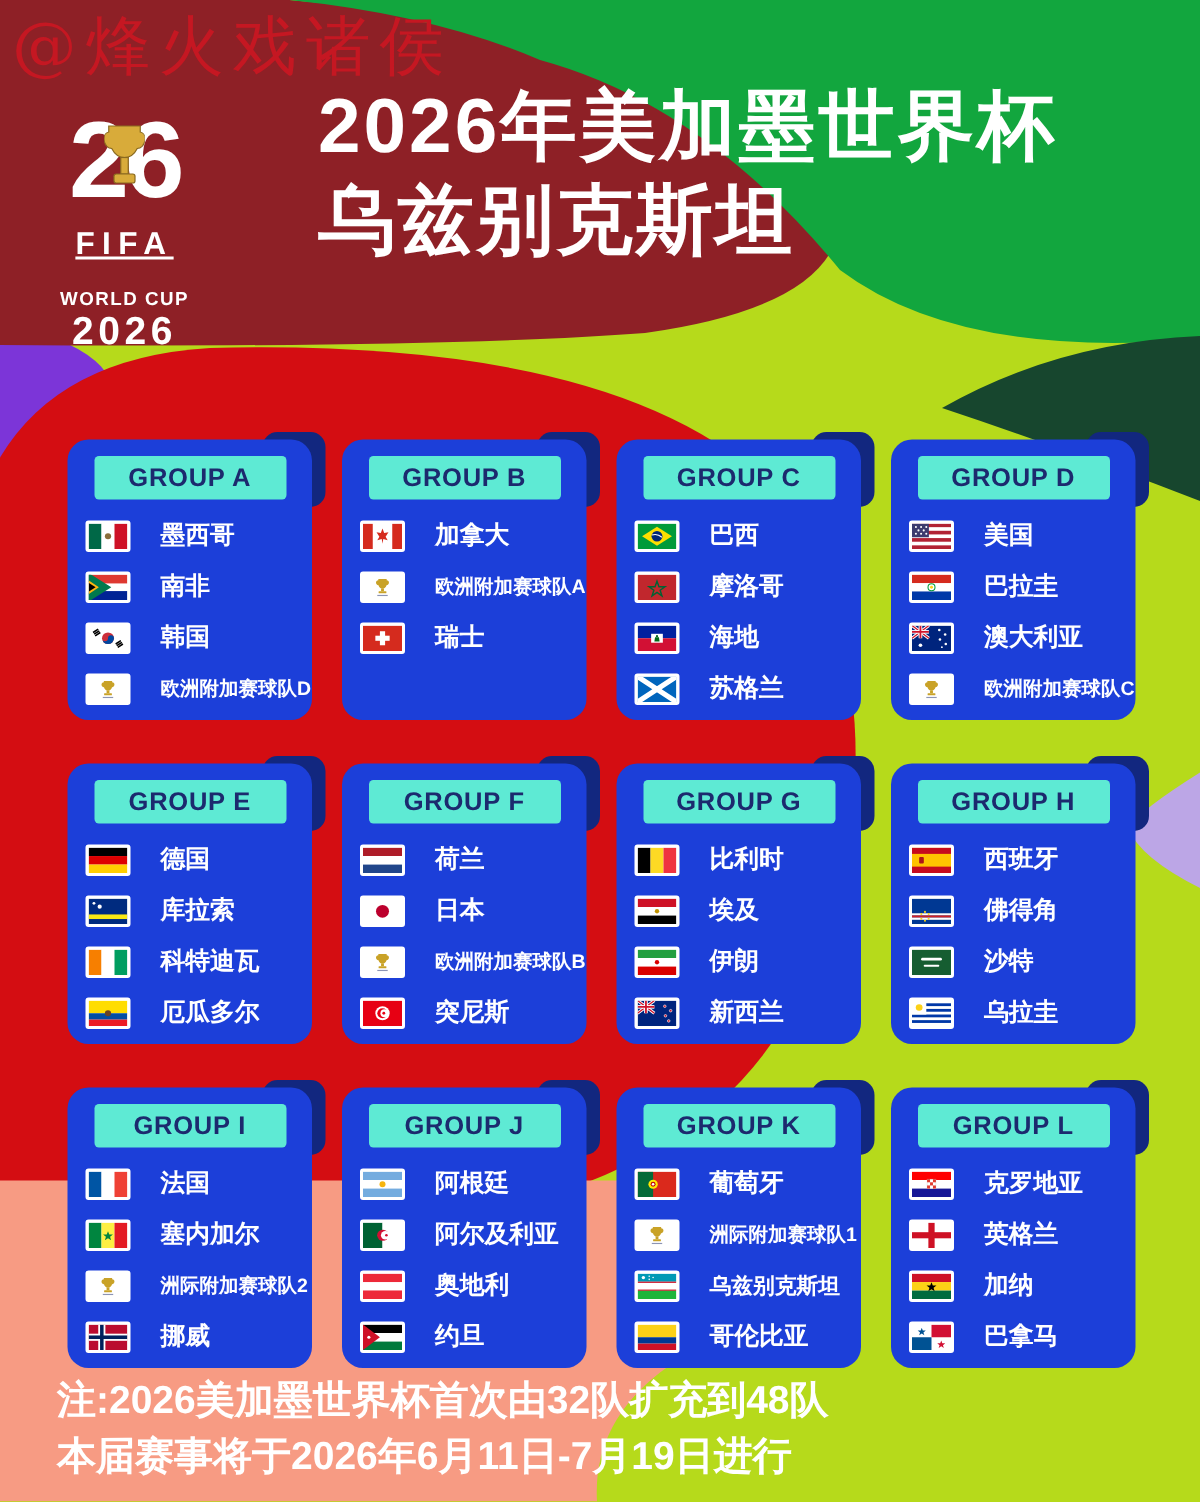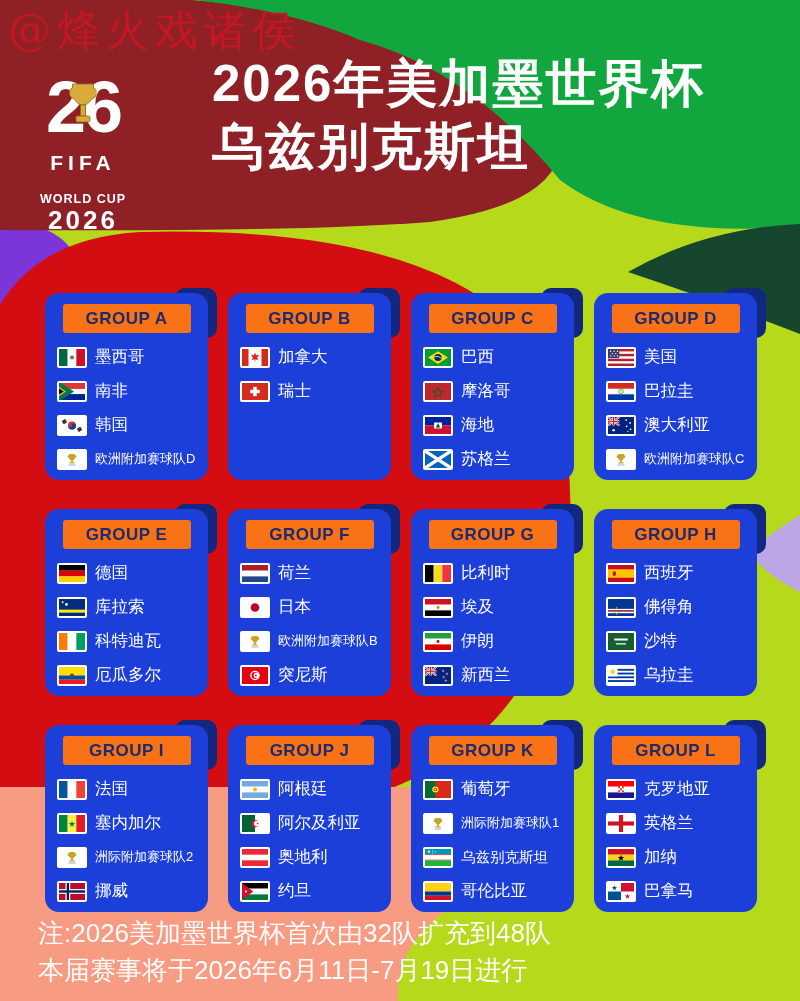--- a/index.html
+++ b/index.html
@@ -12,49 +12,49 @@
   .watermark{
     position:absolute;left:8px;top:2px;z-index:5;
     font-family:"DejaVu Serif",serif;
     font-size:43px;color:#c51722;letter-spacing:6px;white-space:nowrap;
   }
   
   .logo{position:absolute;left:30px;top:56px;width:106px;text-align:center;color:#fff;z-index:4;}
   .l26wrap{position:relative;height:82px;margin-top:11px;}
   .l26{font-size:72px;font-weight:900;line-height:80px;letter-spacing:-3px;}
   .ltrophy{position:absolute;left:50%;top:16px;transform:translateX(-50%);}
-  .lfifa{font-size:21px;font-weight:800;letter-spacing:5px;margin-top:2px;}
+  .lfifa{font-size:21px;font-weight:800;letter-spacing:5px;margin-top:2px;text-decoration:underline;}
   .lwc{font-size:12.5px;font-weight:800;letter-spacing:1px;margin-top:17px;}
   .lyear{font-size:26px;font-weight:900;letter-spacing:3px;line-height:28px;}
   
   .title{position:absolute;left:212px;top:52px;z-index:4;color:#fff;
     font-weight:900;font-size:51px;line-height:63px;letter-spacing:2px;white-space:nowrap;}
   
   .grid{
     position:absolute;left:45px;top:293px;width:712px;height:619px;z-index:1;
     display:grid;grid-template-columns:repeat(4,163px);grid-template-rows:repeat(3,187px);
     column-gap:20px;row-gap:29px;
   }
   .card{position:relative;background:#1c3fd9;border-radius:14px;}
   .card::before{content:'';position:absolute;top:-5px;right:-9px;width:42px;height:50px;
     background:#12277f;border-radius:10px;z-index:-1;}
   .chip{margin:11px auto 0;width:128px;height:29px;line-height:29px;border-radius:3px;
-    background:#f97316;color:#1c2a6e;font-weight:800;font-size:17px;text-align:center;
+    background:#5eead4;color:#1c2a6e;font-weight:800;font-size:17px;text-align:center;
     letter-spacing:0.5px;}
   .teams{margin-top:7px;}
   .team{display:flex;align-items:center;height:34px;padding-left:12px;}
   .flag{width:26px;height:17px;border:2px solid #fff;border-radius:2px;flex-shrink:0;
     display:block;overflow:hidden;background:#fff;}
   .flag svg{display:block;}
-  .tname{margin-left:8px;color:#fff;font-weight:400;font-size:16.5px;white-space:nowrap;}
+  .tname{margin-left:20px;color:#fff;font-weight:700;font-size:16.5px;white-space:nowrap;}
   .tname.mid{font-size:14.5px;}
   .tname.small{font-size:13px;}
   
   .footer{position:absolute;left:38px;top:915px;z-index:3;color:#fff;
-    font-weight:400;font-size:26px;line-height:37px;white-space:nowrap;}
+    font-weight:700;font-size:26px;line-height:37px;white-space:nowrap;}
 </style>
 </head>
 <body>
 
 <svg class="bg" width="800" height="1001" viewBox="0 0 800 1001" aria-hidden="true">
   <rect width="800" height="1001" fill="#b6da1b"></rect>
   <ellipse cx="-25" cy="262" rx="100" ry="46" fill="#7c35d8"></ellipse>
   <path d="M0,305 Q40,238 140,232 Q420,225 520,330 Q575,420 570,520 Q560,690 440,765 Q330,828 180,812 Q70,800 0,790 Z" fill="#d40d12"></path>
   <path d="M0,787 L498,787 Q520,860 440,915 Q395,950 398,1001 L0,1001 Z" fill="#f79b83"></path>
   <path d="M0,0 L193,0 Q400,18 500,60 Q565,95 560,150 Q552,205 430,222 Q300,232 0,230 Z" fill="#8e2026"></path>
@@ -153,20 +153,34 @@
               <rect width="7.5" height="20" fill="#d52b1e"></rect>
               <rect x="22.5" width="7.5" height="20" fill="#d52b1e"></rect>
               <path d="M15,4 L16.3,7.4 L19.6,6.8 L17.4,10.4 L19,13.2 L15.6,12.2 L15,15.8 L14.4,12.2 L11,13.2 L12.6,10.4 L10.4,6.8 L13.7,7.4 Z" fill="#d52b1e"></path>
             </svg>
           </span>
           <span class="tname">加拿大</span>
         </div>
         <div class="team">
           <span class="flag">
             <svg width="26" height="17" viewBox="0 0 30 20" preserveAspectRatio="none">
+              <rect width="30" height="20" fill="#fff"></rect>
+              <g fill="#c9a227">
+                <path d="M11.8,3.5 h6.4 v1.1 c2.4,0.1 2.4,3.6 -0.1,3.9 c-0.5,1.7 -1.6,2.7 -3.1,2.7 c-1.5,0 -2.6,-1 -3.1,-2.7 c-2.5,-0.3 -2.5,-3.8 -0.1,-3.9 Z"></path>
+                <rect x="13.9" y="11" width="2.2" height="2.1"></rect>
+                <rect x="12" y="13.1" width="6" height="1.7" rx="0.5"></rect>
+              </g>
+              <rect x="11" y="16" width="8" height="0.9" fill="#1a2a6b" opacity="0.5"></rect>
+            </svg>
+          </span>
+          <span class="tname small">欧洲附加赛球队A</span>
+        </div>
+        <div class="team">
+          <span class="flag">
+            <svg width="26" height="17" viewBox="0 0 30 20" preserveAspectRatio="none">
               <rect width="30" height="20" fill="#d52b1e"></rect>
               <rect x="13" y="4.5" width="4" height="11" fill="#fff"></rect>
               <rect x="9.5" y="8" width="11" height="4" fill="#fff"></rect>
             </svg>
           </span>
           <span class="tname">瑞士</span>
         </div>
       </div>
     </div>
     <div class="card">

